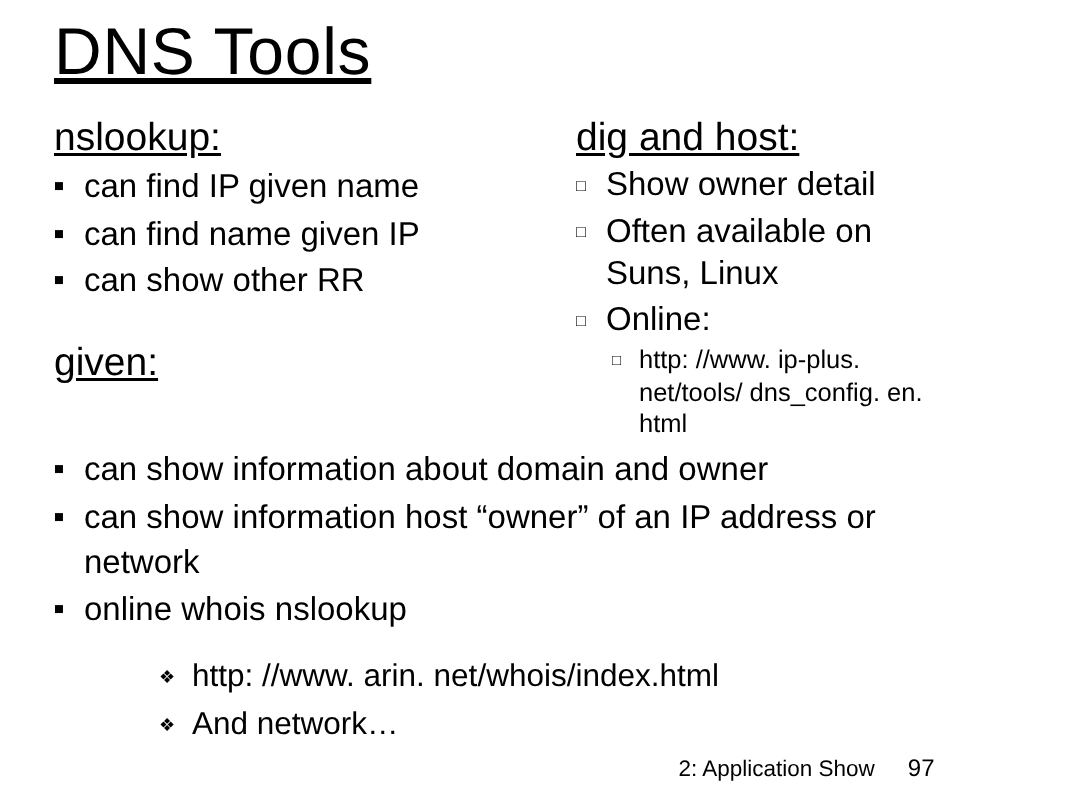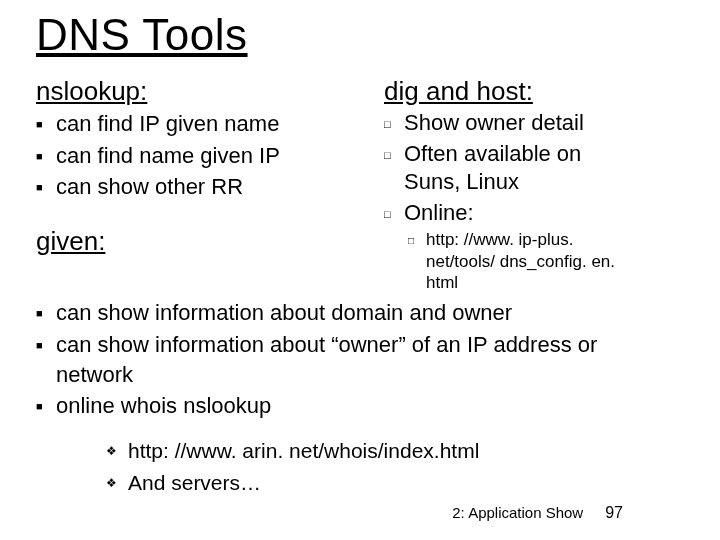--- a/index.html
+++ b/index.html
@@ -161,36 +161,36 @@
 
   </div>
 
   <ul class="b1" style="margin-top:4px;">
     <li>
       <span class="mk">■</span>
       <span>can show information about domain and owner</span>
     </li>
     <li>
       <span class="mk">■</span>
-      <span>can show information about “owner” of an IP address or network</span>
+      <span>can show information host “owner” of an IP address or network</span>
     </li>
     <li>
       <span class="mk">■</span>
       <span>online whois nslookup</span>
     </li>
   </ul>
 
   <ul class="diamond">
     <li>
       <span class="mk">❖</span>
       <span>http: //www. arin. net/whois/index.html</span>
     </li>
     <li>
       <span class="mk">❖</span>
-      <span>And servers…</span>
+      <span>And network…</span>
     </li>
   </ul>
 
   <div class="footer">
     <span>2: Application Show</span>
     <span class="pg">97</span>
   </div>
 
 </div>
 

